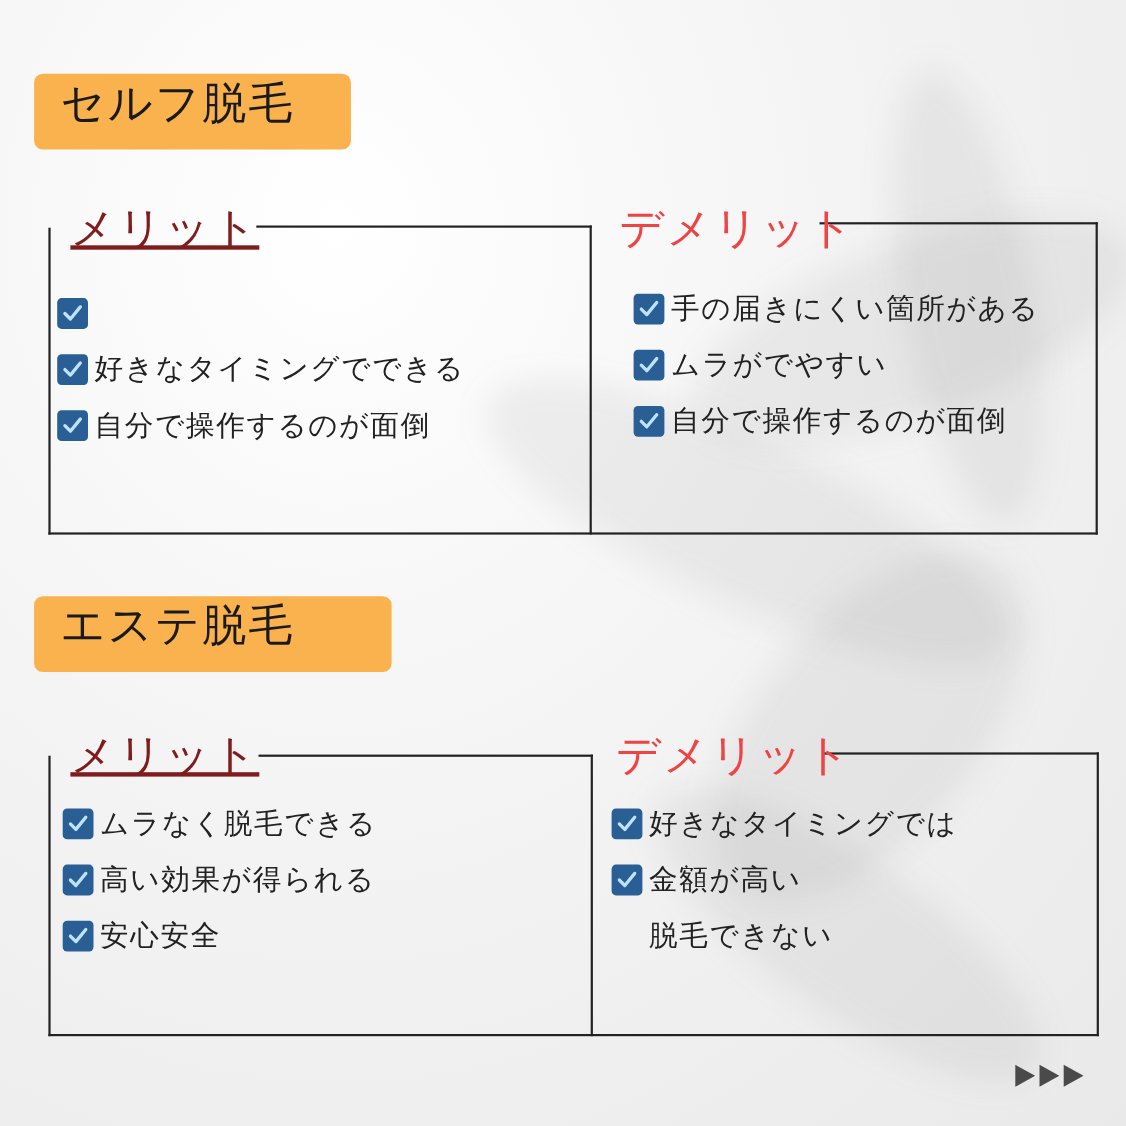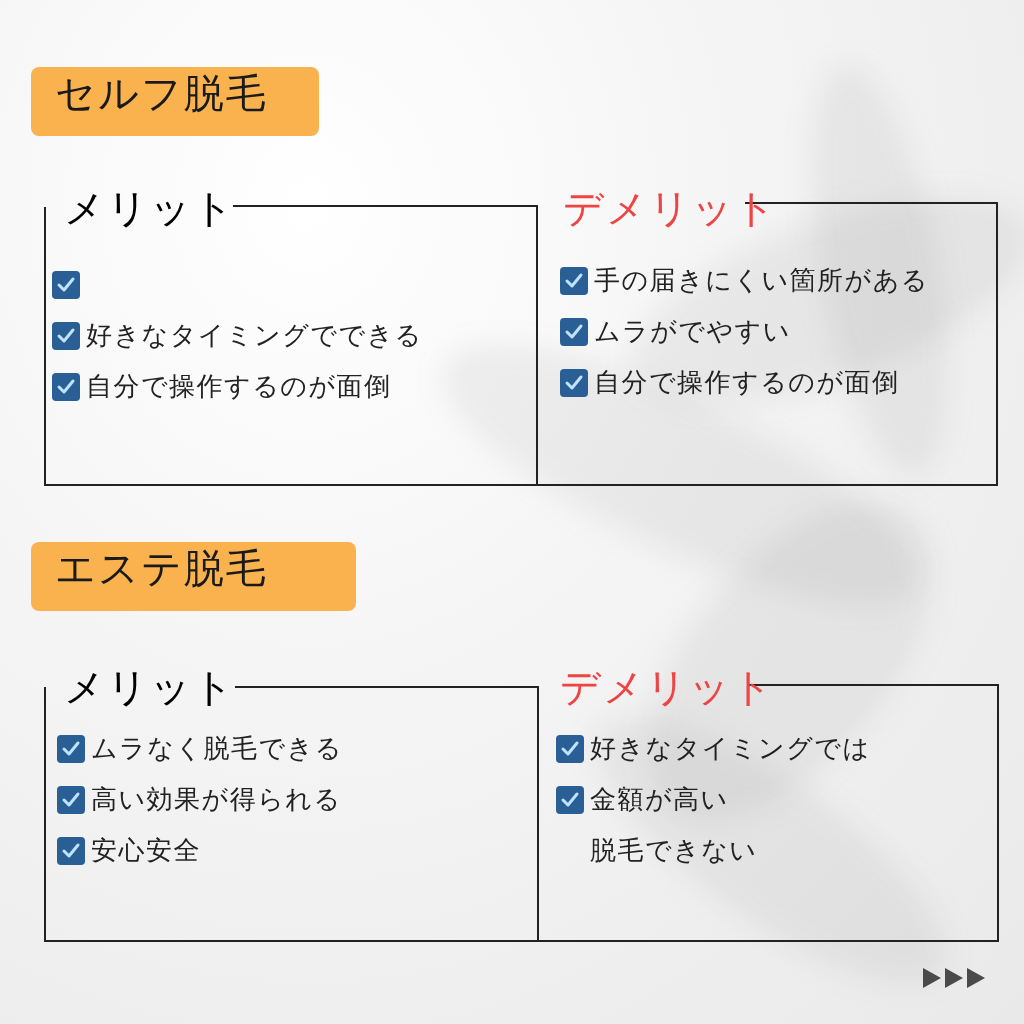--- a/index.html
+++ b/index.html
@@ -18,21 +18,21 @@
     background: #f9b24d; border-radius: 8px;
     display: flex; align-items: center; padding: 0 22px 16px 24px;
     font-size: 40px; color: #1a1a1a; letter-spacing: 2px;
     box-sizing: border-box;
   }
   .frame-line { position: absolute; background: #222; }
   .col-title {
     position: absolute; font-size: 40px; letter-spacing: 2px;
     line-height: 1;
   }
-  .col-title.merit { color: #000000; }
+  .col-title.merit { color: #7f1d1d; text-decoration: underline; }
   .col-title.demerit { color: #ef4444; }
   .list { position: absolute; margin: 0; padding: 0; list-style: none; }
   .list li {
     display: flex; align-items: center; height: 51px;
     font-size: 26px; color: #222; letter-spacing: 1.5px;
   }
   .list li.cont { padding-left: 34px; }
   .check {
     width: 28px; height: 28px; border-radius: 4px; background: #2a5f96;
     display: inline-flex; align-items: center; justify-content: center;
@@ -90,21 +90,21 @@
         <span class="check">
           <svg width="20" height="18" viewBox="0 0 20 18">
             <path d="M3 9 L8 14 L17 3" stroke="#bfe3ff" stroke-width="3" fill="none" stroke-linecap="round" stroke-linejoin="round"></path>
           </svg>
         </span>
         <span>自分で操作するのが面倒</span>
       </li>
   </ul>
 
   <div class="col-title demerit" style="left:563px;top:188px;">デメリット</div>
-  <ul class="list" style="left:560px;top:255px;font-family:Liberation Mono, monospace;">
+  <ul class="list" style="left:576px;top:255px;font-family:Liberation Mono, monospace;">
     <li>
         <span class="check">
           <svg width="20" height="18" viewBox="0 0 20 18">
             <path d="M3 9 L8 14 L17 3" stroke="#bfe3ff" stroke-width="3" fill="none" stroke-linecap="round" stroke-linejoin="round"></path>
           </svg>
         </span>
         <span>手の届きにくい箇所がある</span>
       </li>
     <li>
         <span class="check">

